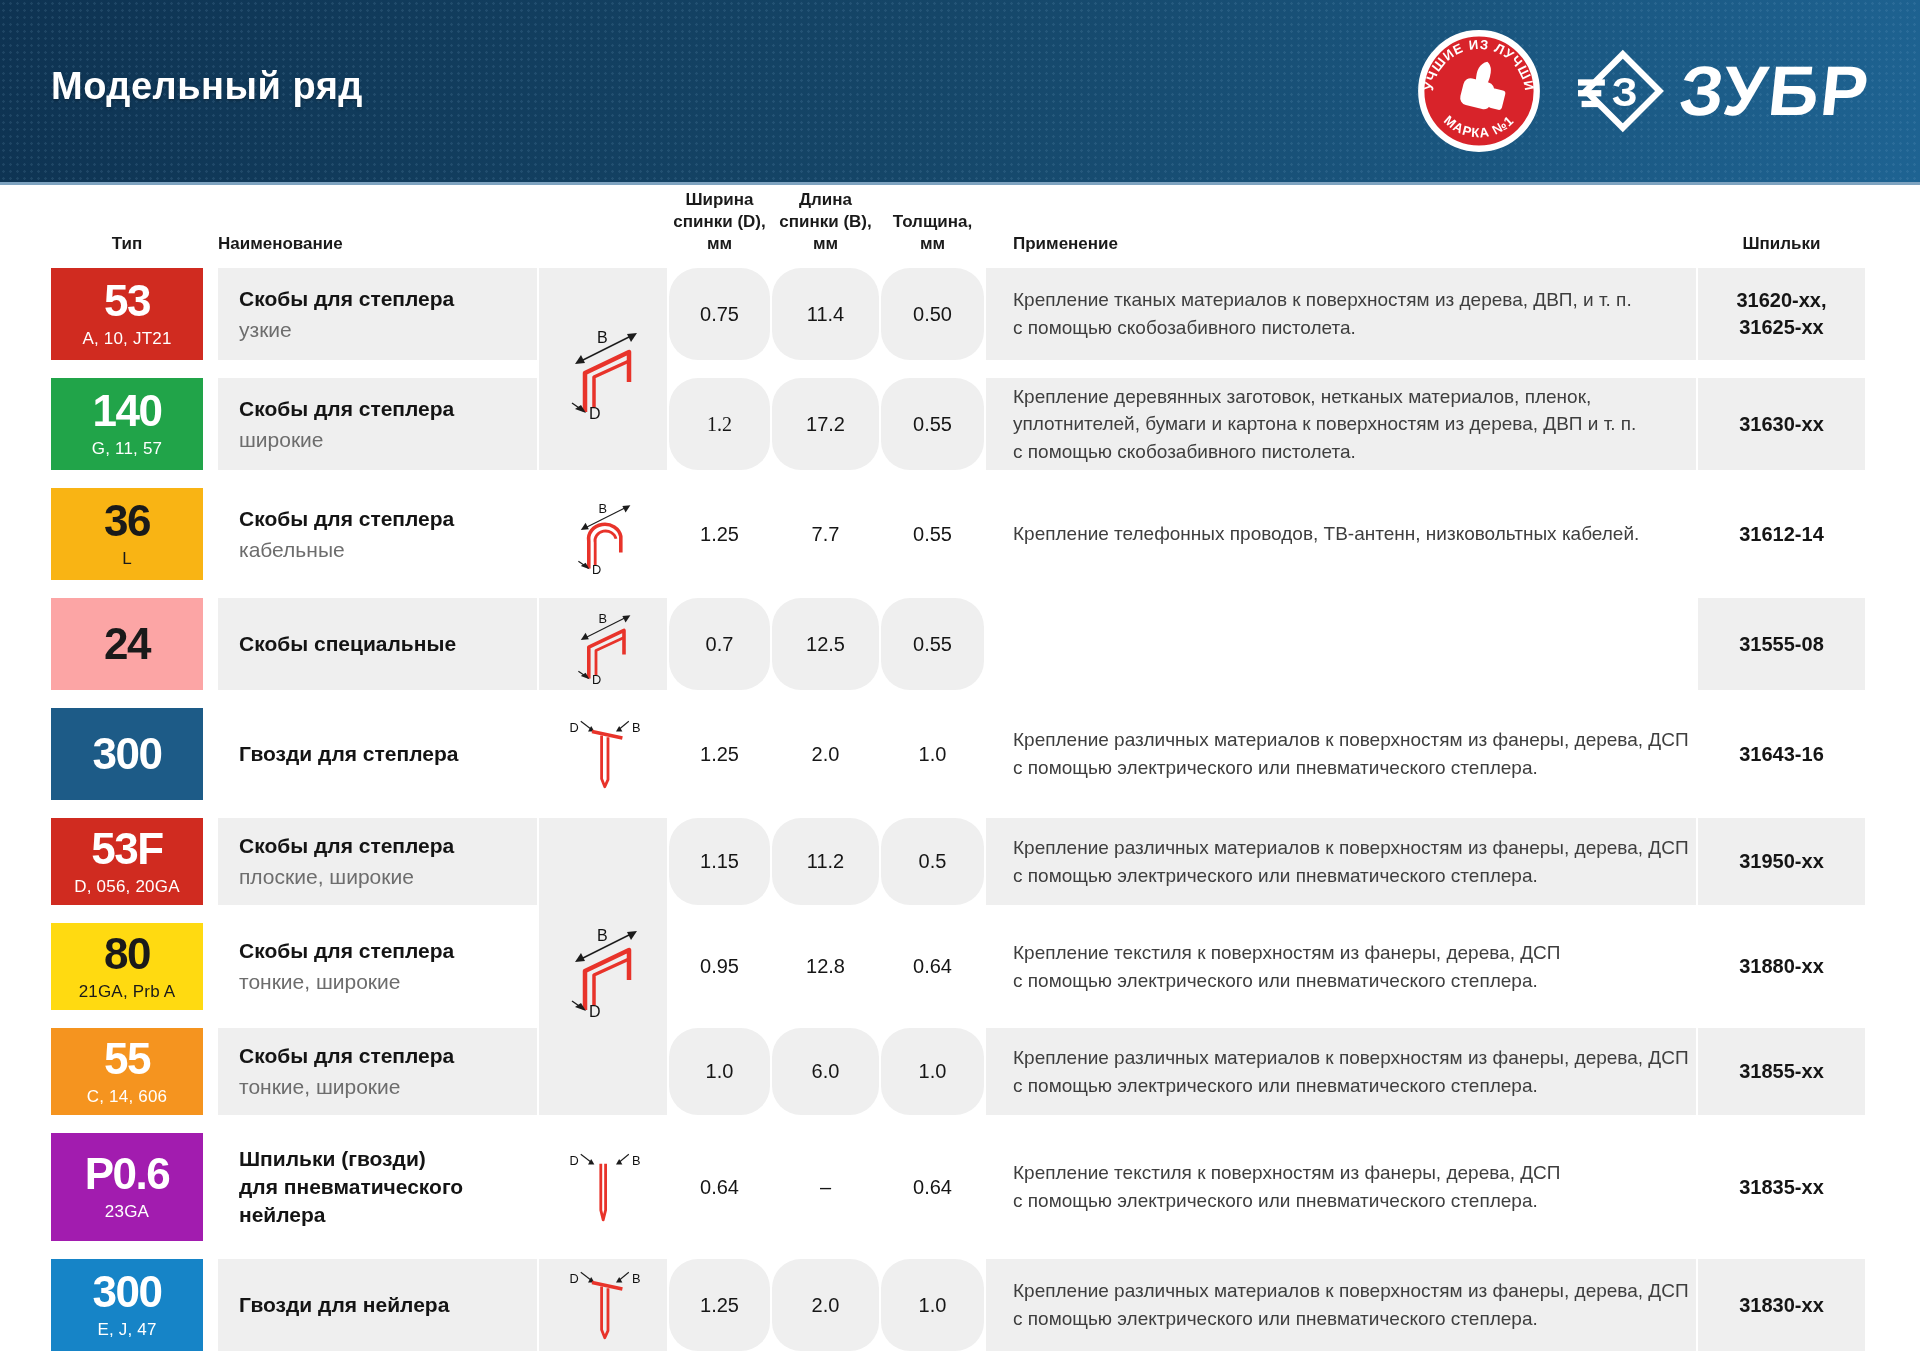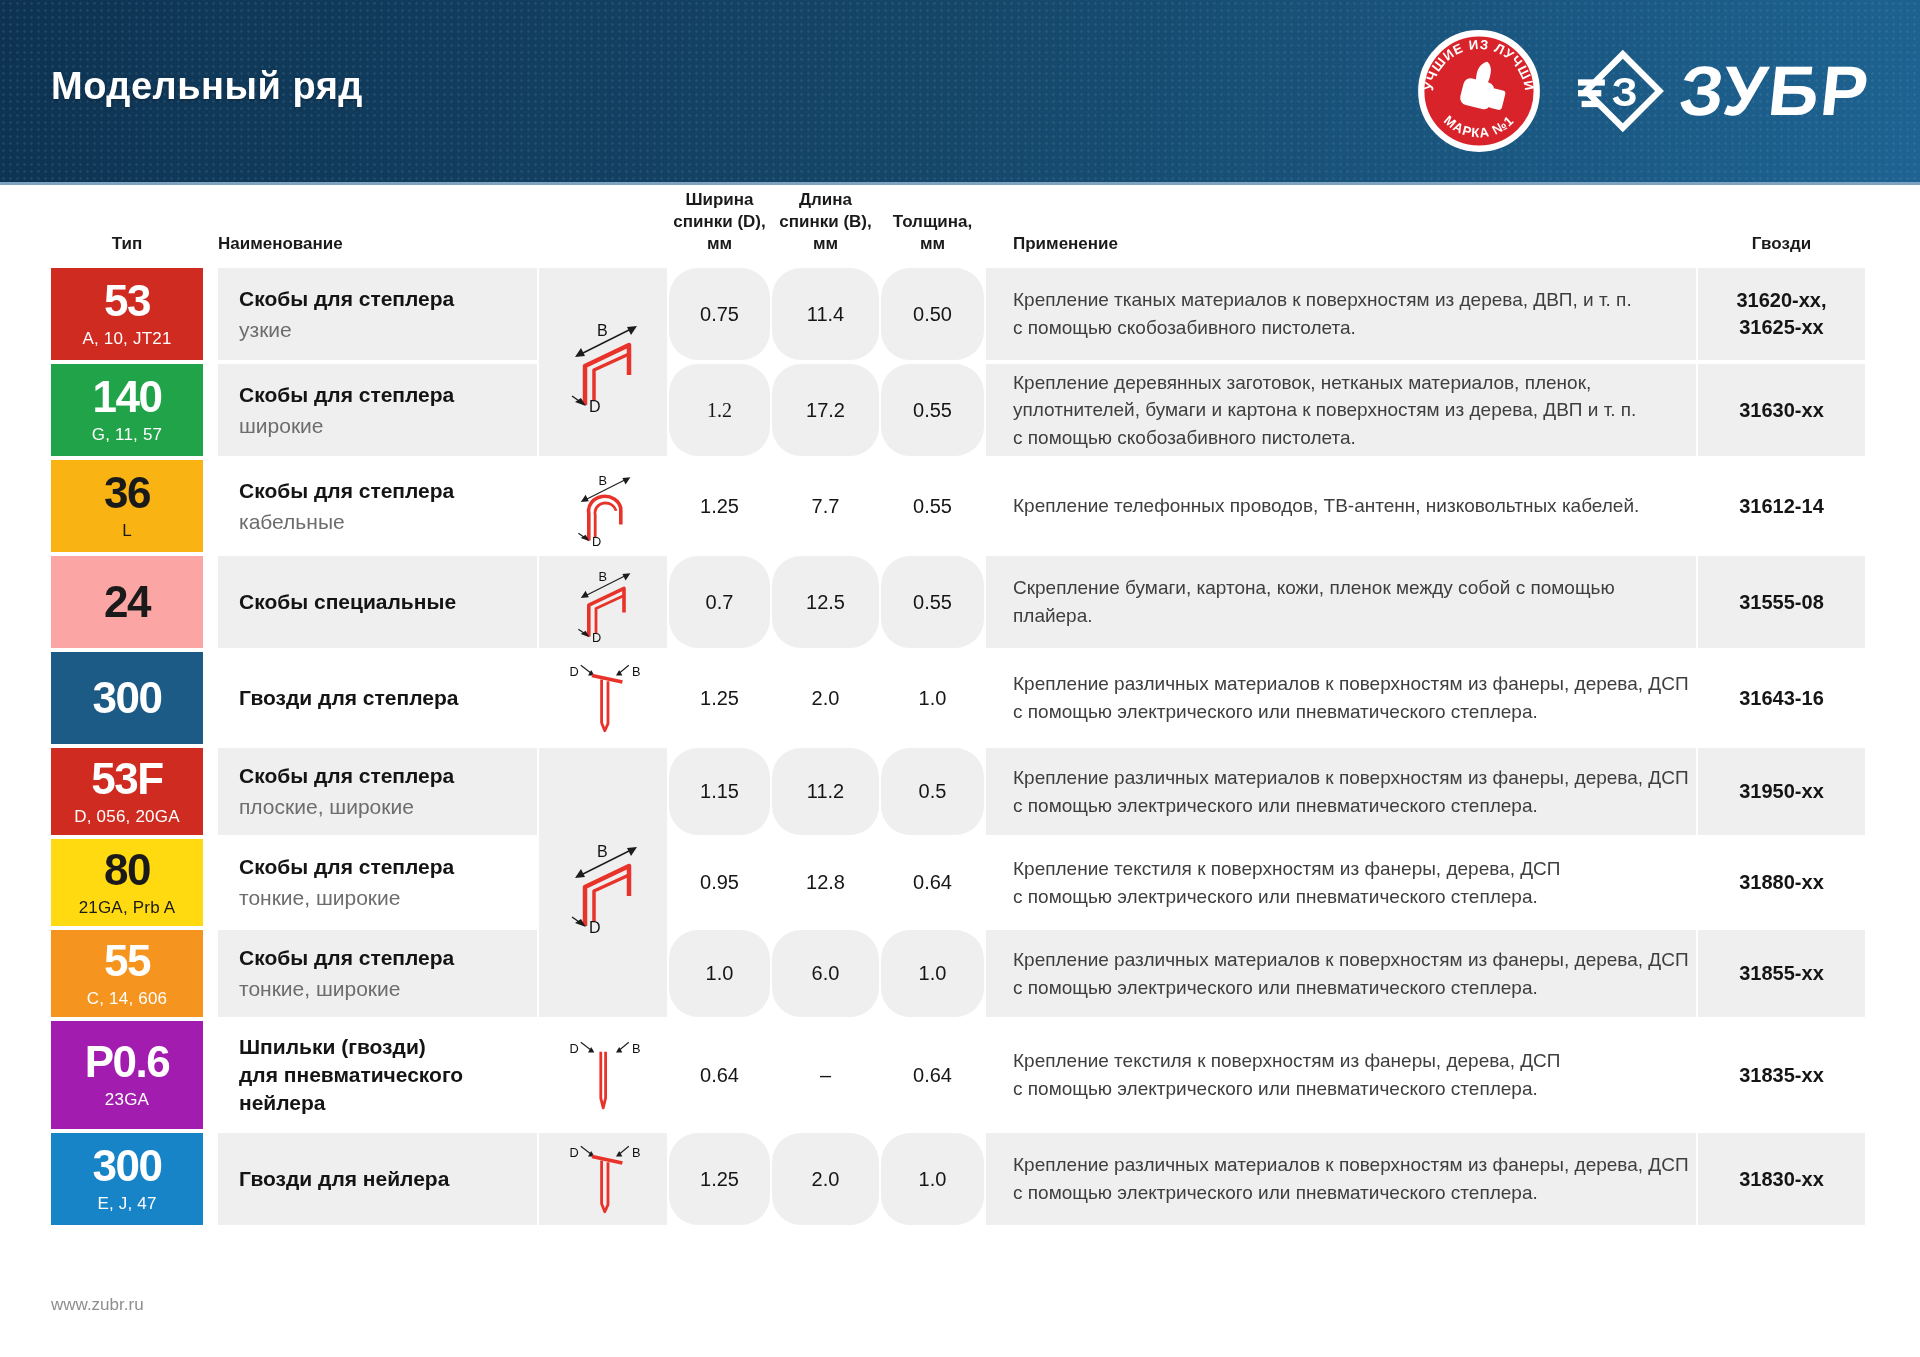--- a/index.html
+++ b/index.html
@@ -40,21 +40,21 @@
     column-gap:2px;
   }
   .table-header{height:83px;align-items:end;padding-bottom:13px;box-sizing:border-box;}
   .th{
     font-size:17px;font-weight:bold;color:#1a1a1a;line-height:1.3;
     white-space:pre-line;
   }
   .t-center{text-align:center;}
   .th-type{padding-right:13px;}
   .th-app{padding-left:27px;}
-  .table-body{row-gap:4px;}
+  .table-body{row-gap:18px;}
   .cell{box-sizing:border-box;}
   .cell.shaded{background:#efefef;}
   .badge-cell{
     padding-right:13px;background-clip:content-box !important;
     display:flex;flex-direction:column;align-items:center;justify-content:center;
   }
   .badge-num{font-size:44px;font-weight:800;letter-spacing:-1.5px;line-height:1;}
   .badge-note{font-size:17px;margin-top:6px;letter-spacing:.2px;}
   .name-cell{display:flex;flex-direction:column;justify-content:center;padding-left:21px;}
   .nm{font-weight:bold;font-size:21px;color:#141414;line-height:1.32;white-space:pre-line;}
@@ -128,21 +128,21 @@
     <div class="th t-center th-type">Тип</div>
     <div class="th">Наименование</div>
     <div class="th"></div>
     <div class="th t-center">Ширина
 спинки (D), мм</div>
     <div class="th t-center">Длина
 спинки (B), мм</div>
     <div class="th t-center">Толщина,
 мм</div>
     <div class="th th-app">Применение</div>
-    <div class="th t-center">Гвозди</div>
+    <div class="th t-center">Шпильки</div>
   </div>
   <div class="table-body" style="grid-template-rows: 92px 92px 92px 92px 92px 87px 87px 87px 108px 92px;">
       <div class="cell badge-cell" style="grid-area: 1 / 1; background: rgb(208, 43, 32);">
         <div class="badge-num" style="color: rgb(255, 255, 255);">53</div>
         <div class="badge-note" style="color: rgb(255, 255, 255);">A, 10, JT21</div>
       </div>
       <div class="cell name-cell shaded" style="grid-area: 1 / 2;">
         <div class="nm">Скобы для степлера</div>
         <div class="nm-note">узкие</div>
       </div>
@@ -222,21 +222,20 @@
       <path d="M46 98 V59 L90 38 V68" class="st s1"></path>
       <path d="M55 94 V63 L90 47" class="st s2"></path>
           <line x1="33" y1="89" x2="43" y2="96" class="dim"></line>
   <polygon points="47,99 42,91 36,95" class="dimf"></polygon>
   <text x="50" y="105" class="lbl">D</text>
         </svg>
       </div>
       <div class="cell val-cell shaded" style="grid-area: 4 / 4;">0.7</div>
       <div class="cell val-cell shaded" style="grid-area: 4 / 5;">12.5</div>
       <div class="cell val-cell shaded" style="grid-area: 4 / 6;">0.55</div>
-      <div class="cell app-cell shaded" style="grid-area: 4 / 7;">Скрепление бумаги, картона, кожи, пленок между собой с помощью плайера.</div>
       <div class="cell art-cell shaded" style="grid-area: 4 / 8;">31555-08</div>
       <div class="cell badge-cell" style="grid-area: 5 / 1; background: rgb(29, 91, 135);">
         <div class="badge-num" style="color: rgb(255, 255, 255);">300</div>
       </div>
       <div class="cell name-cell" style="grid-area: 5 / 2;">
         <div class="nm">Гвозди для степлера</div>
       </div>
       <div class="cell icon-cell" style="grid-area: 5 / 3;">
         <svg viewBox="0 0 128 110">
           <line x1="36" y1="14" x2="49" y2="24" class="dim"></line>

